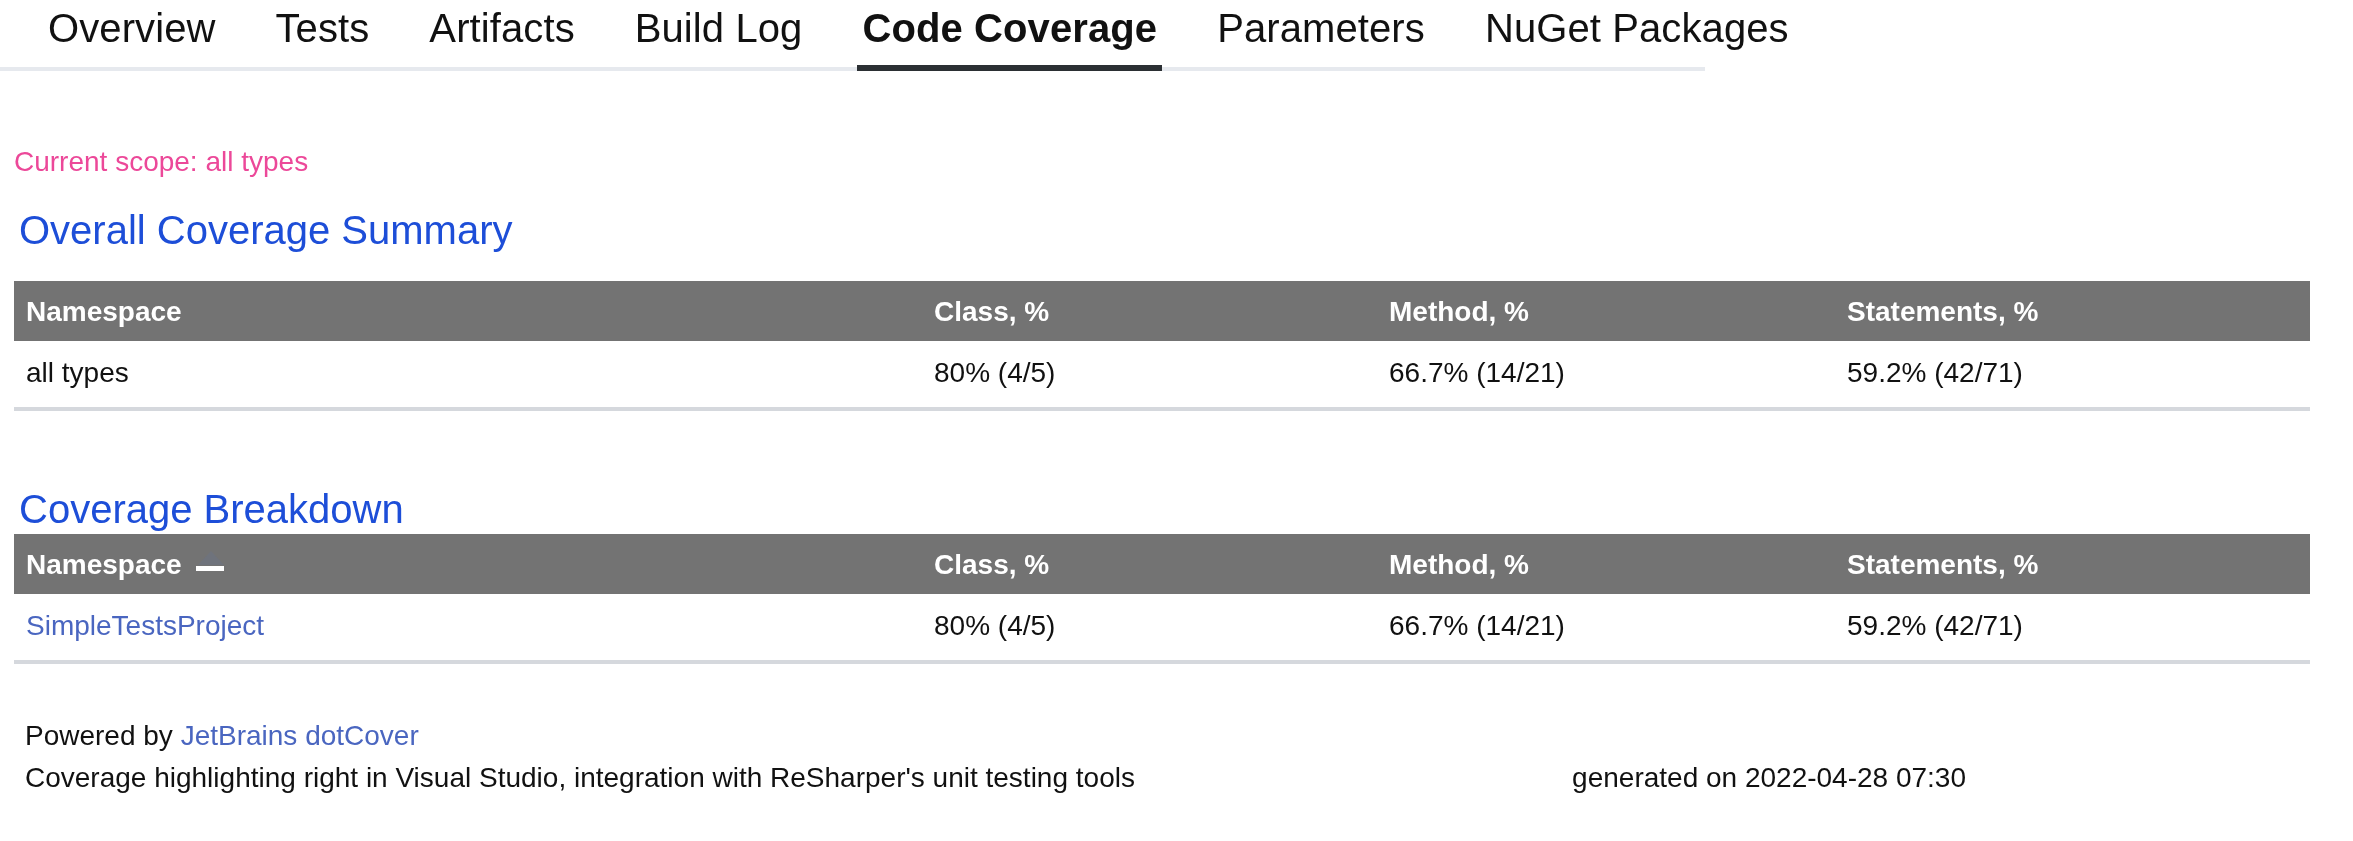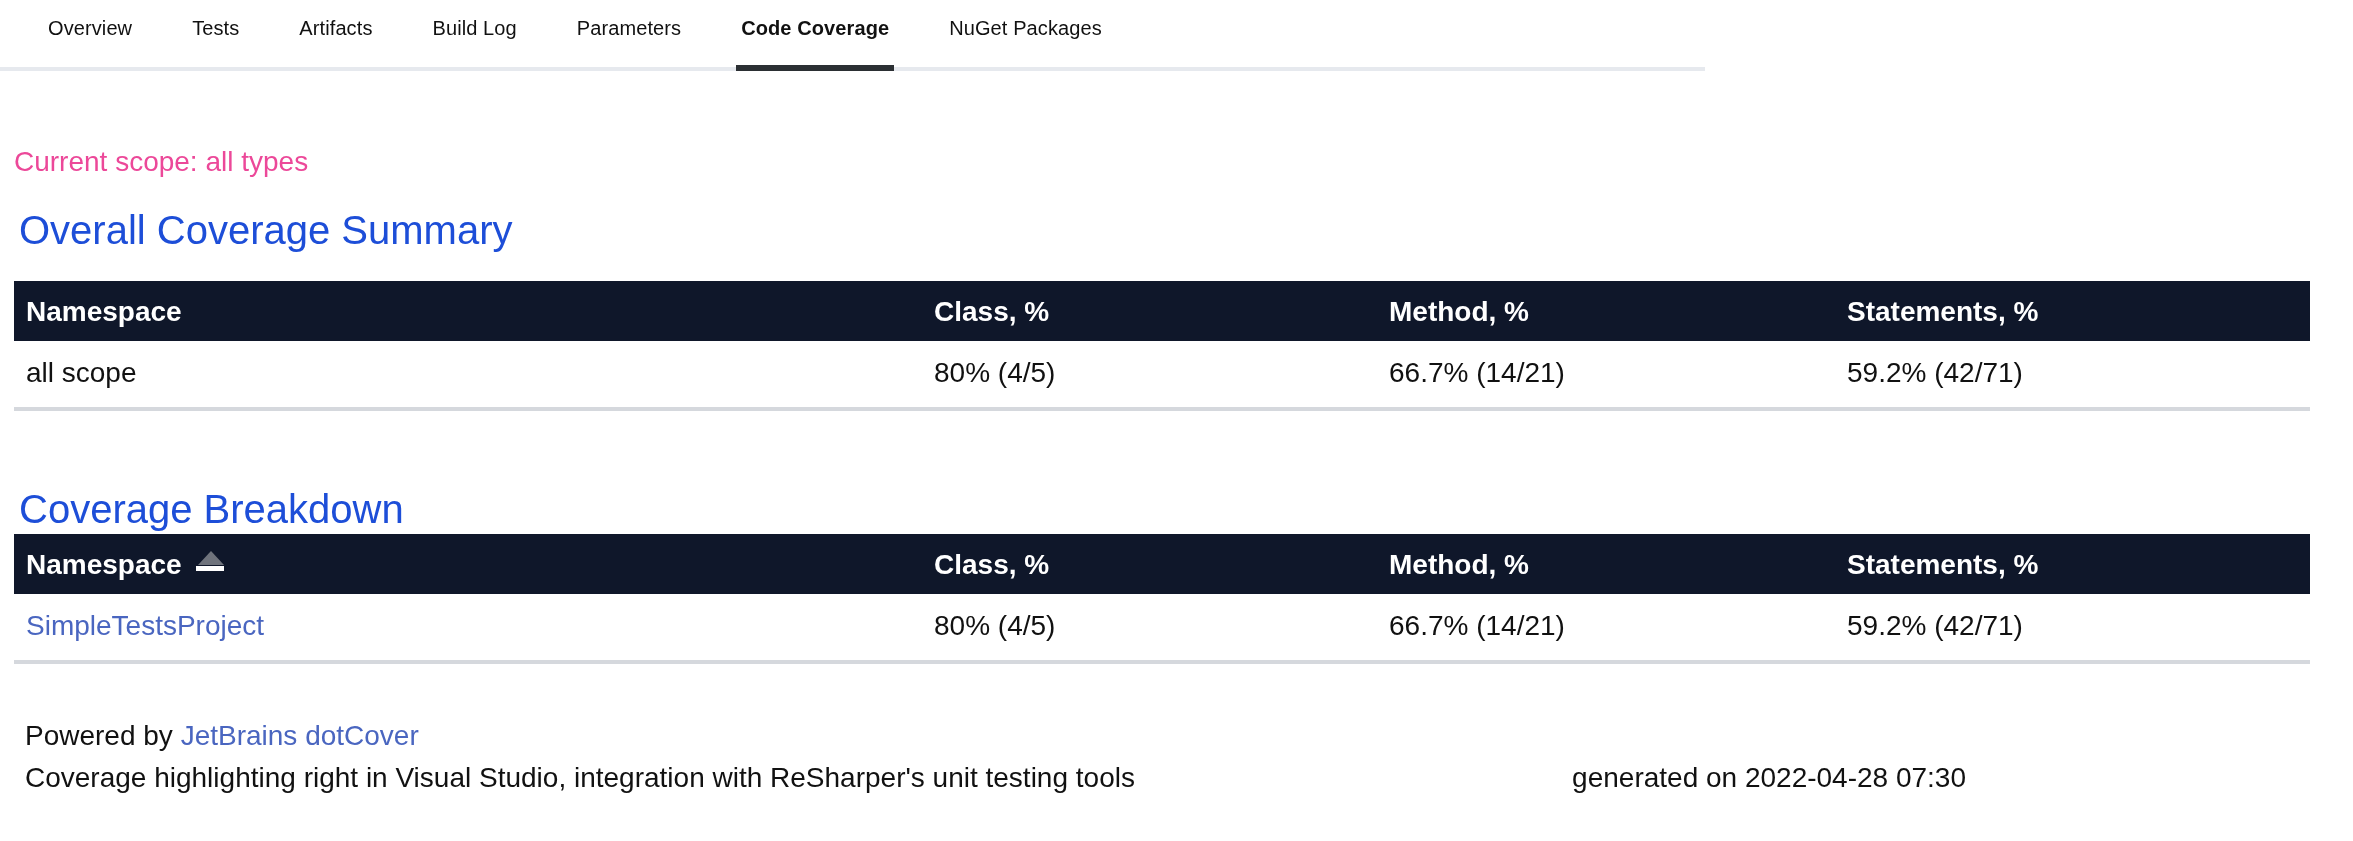--- a/index.html
+++ b/index.html
@@ -24,21 +24,21 @@
     width: 1705px;
     height: 71px;
     box-sizing: border-box;
     border-bottom: 4px solid #e6e9ee;
     display: flex;
     align-items: flex-start;
     padding-left: 18px;
   }
   .tab {
     position: relative;
-    font-size: 20px;
+    font-size: 40px;
     line-height: 30px;
     color: #111111;
     padding: 13px 30px 0 30px;
     height: 67px;
     box-sizing: border-box;
     white-space: nowrap;
     cursor: pointer;
     letter-spacing: 0.1px;
   }
   .tab.active {
@@ -84,21 +84,21 @@
     position: absolute;
     left: 14px;
     width: 2296px;
     border-collapse: collapse;
     table-layout: fixed;
   }
   #table-overall { top: 281px; }
   #table-breakdown { top: 534px; }
 
   .cov-table thead tr {
-    background: #0f172a;
+    background: #737373;
   }
   .cov-table th {
     text-align: left;
     color: #ffffff;
     font-size: 28px;
     line-height: 30px;
     font-weight: bold;
     padding: 16px 0 14px 0;
     height: 60px;
     box-sizing: border-box;
@@ -187,41 +187,41 @@
   }
 </style>
 </head>
 <body>
 
 <nav class="tabbar">
   <div class="tab"><span>Overview</span></div>
   <div class="tab"><span>Tests</span></div>
   <div class="tab"><span>Artifacts</span></div>
   <div class="tab"><span>Build Log</span></div>
+  <div class="tab active"><span>Code Coverage</span></div>
   <div class="tab"><span>Parameters</span></div>
-  <div class="tab active"><span>Code Coverage</span></div>
   <div class="tab"><span>NuGet Packages</span></div>
 </nav>
 
 <div class="scope-line">Current scope: all types</div>
 
 <h2 class="section-title" id="title-overall">Overall Coverage Summary</h2>
 
 <table class="cov-table" id="table-overall">
   <thead>
     <tr>
       <th class="c-namespace"><span>Namespace</span></th>
       <th class="c-class"><span>Class, %</span></th>
       <th class="c-method"><span>Method, %</span></th>
       <th class="c-stmt"><span>Statements, %</span></th>
     </tr>
   </thead>
   <tbody>
     <tr>
-      <td class="c-namespace">all scope</td>
+      <td class="c-namespace">all types</td>
       <td>80% (4/5)</td>
       <td>66.7% (14/21)</td>
       <td>59.2% (42/71)</td>
     </tr>
   </tbody>
 </table>
 
 <h2 class="section-title" id="title-breakdown">Coverage Breakdown</h2>
 
 <table class="cov-table" id="table-breakdown">

